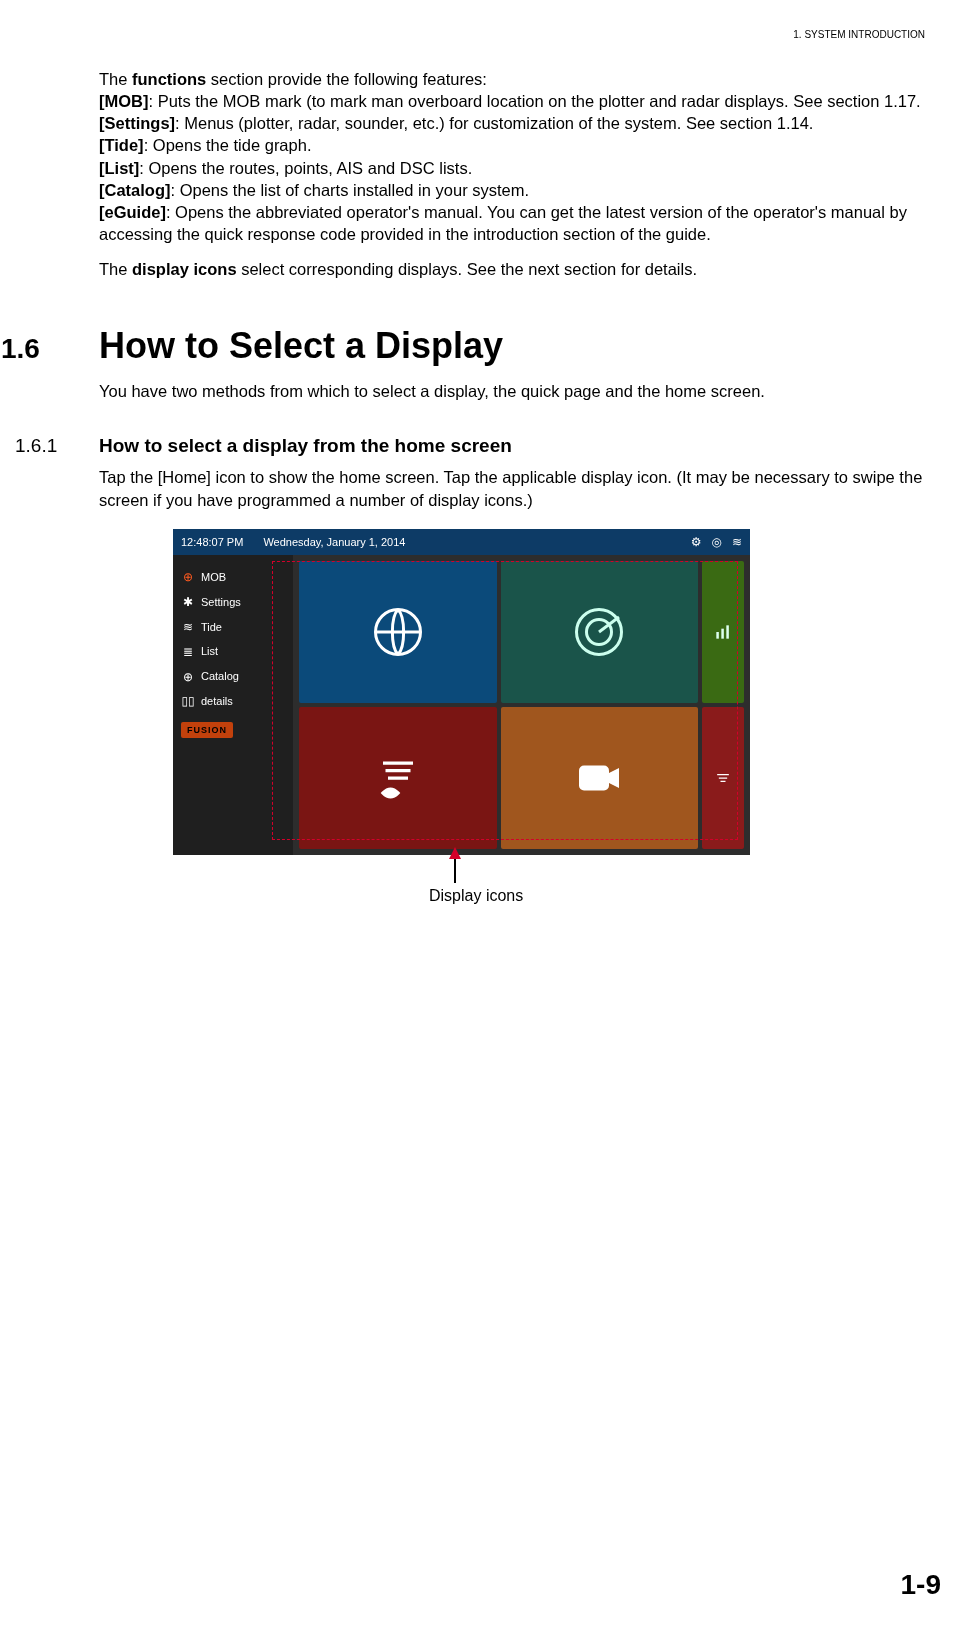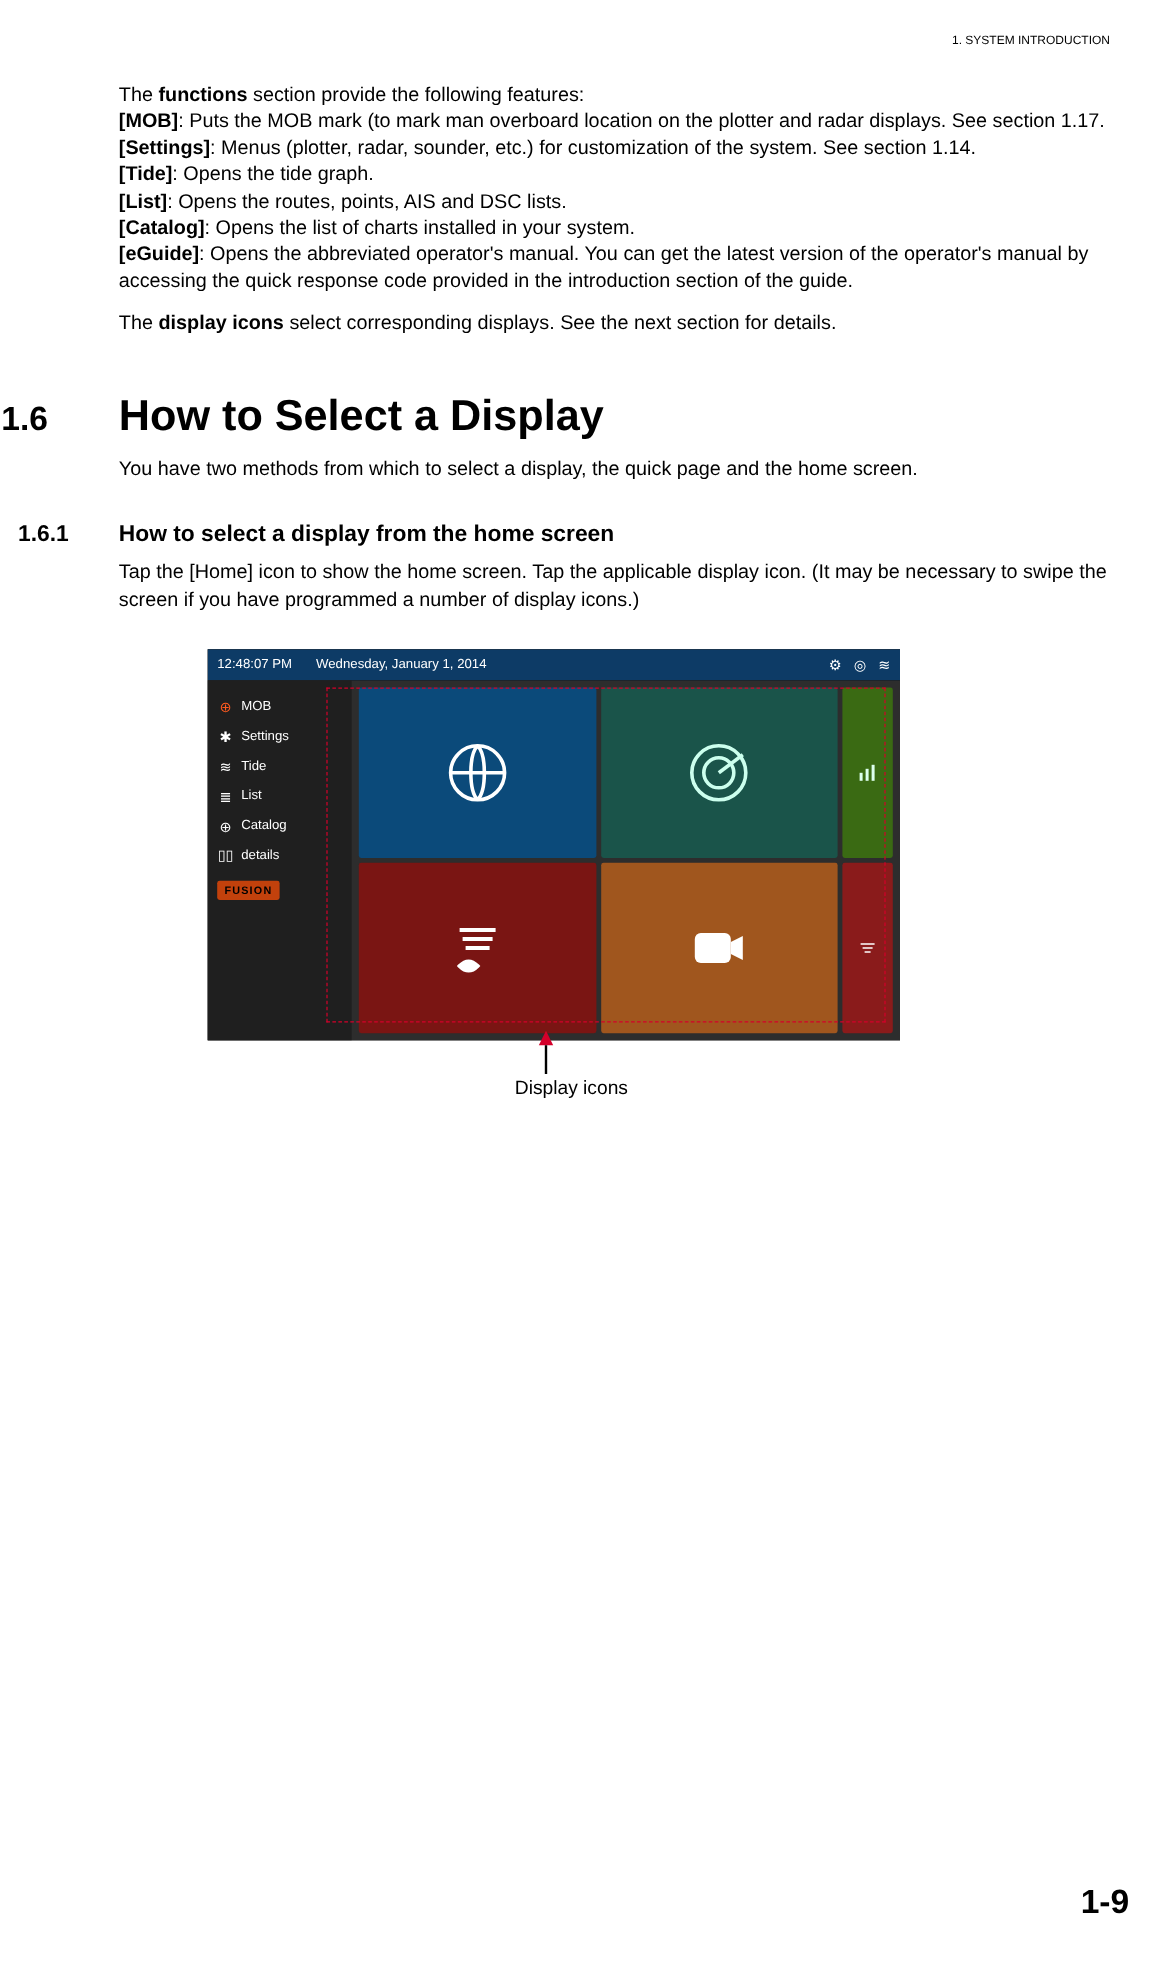--- a/index.html
+++ b/index.html
@@ -49,29 +49,29 @@
   .h3-row {
     display: flex;
     align-items: baseline;
     margin-top: 30px;
     margin-bottom: 8px;
     margin-left: -99px;
   }
   .h3-num {
     width: 99px;
     font-size: 19px;
-    font-weight: bold;
+    font-weight: normal;
     padding-left: 15px;
   }
   .h3-title {
     font-size: 19px;
     font-weight: bold;
   }
   .figure-wrap {
-    margin-top: 30px;
+    margin-top: 18px;
     margin-left: 50px;
     position: relative;
     width: 590px;
     padding-left: 24px;
   }
   .screenshot {
     width: 577px;
     height: 326px;
     background: #000;
     position: relative;

